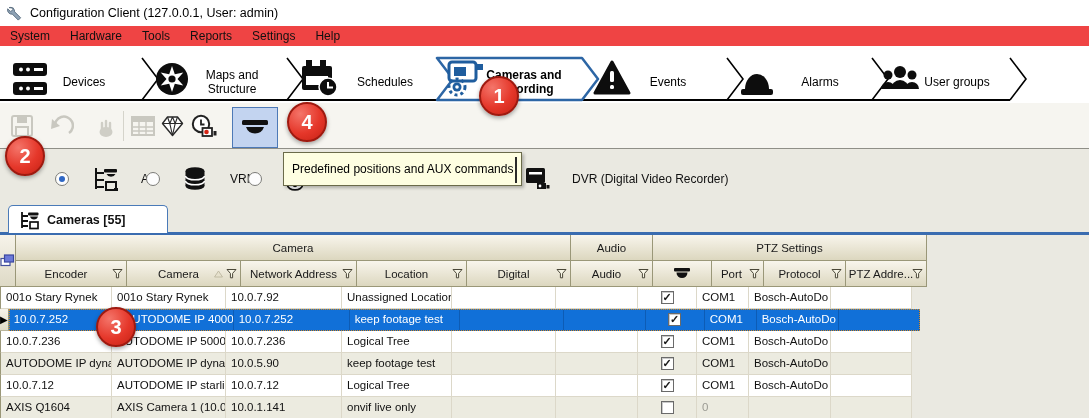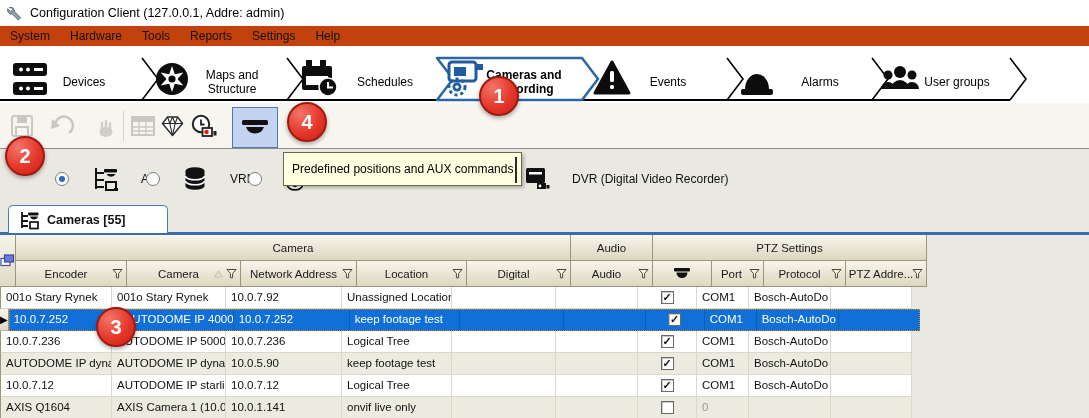--- a/index.html
+++ b/index.html
@@ -3,21 +3,21 @@
 <meta charset="utf-8">
 <style>
   html,body{margin:0;padding:0;background:#fff;}
   #app{position:relative;width:1089px;height:418px;overflow:hidden;background:#fff;
        font-family:"Liberation Sans",sans-serif;color:#111;}
   .abs{position:absolute;}
 
   
   #titlebar{left:0;top:0;width:1089px;height:26px;background:#fff;display:flex;align-items:center;}
   #titlebar .ttl{margin-left:7px;font-size:12.5px;color:#000;}
-  #menubar{left:0;top:26px;width:1089px;height:20px;background:#c2410c;display:flex;align-items:center;}
+  #menubar{left:0;top:26px;width:1089px;height:20px;background:#ef4444;display:flex;align-items:center;}
   .mi{padding:0 10px;font-size:12px;line-height:20px;cursor:default;}
 
   
   #navbar{left:0;top:46px;width:1089px;height:57px;background:#fff;}
   #navbar text{font-family:"Liberation Sans",sans-serif;font-size:12px;fill:#000;}
   #navbar text.b{font-weight:bold;}
 
   
   #toolbar{left:0;top:103px;width:1089px;height:45px;background:#f6f5f0;border-bottom:1px solid #8f8f87;}
   .tbtn{position:absolute;top:11px;}
@@ -87,21 +87,21 @@
 </style>
 </head>
 <body>
 
 <div id="app">
 
   <div id="titlebar" class="abs">
     <svg width="17" height="17" style="margin-left:6px">
       <path d="M3,2.6 a4.2,4.2 0 0 1 5.6,4.2 l6,6 -2.3,2.3 -6,-6 a4.2,4.2 0 0 1 -4.6,-5.3 l2.6,2.6 2.2,-1 1,-2.2 z" fill="#8ea2b5" stroke="#5d7183" stroke-width="1"></path>
     </svg>
-    <span class="ttl">Configuration Client (127.0.0.1, Addre: admin)</span>
+    <span class="ttl">Configuration Client (127.0.0.1, User: admin)</span>
   </div>
 
   <div id="menubar" class="abs">
       <span class="mi">System</span>
       <span class="mi">Hardware</span>
       <span class="mi">Tools</span>
       <span class="mi">Reports</span>
       <span class="mi">Settings</span>
       <span class="mi">Help</span>
     </div>

